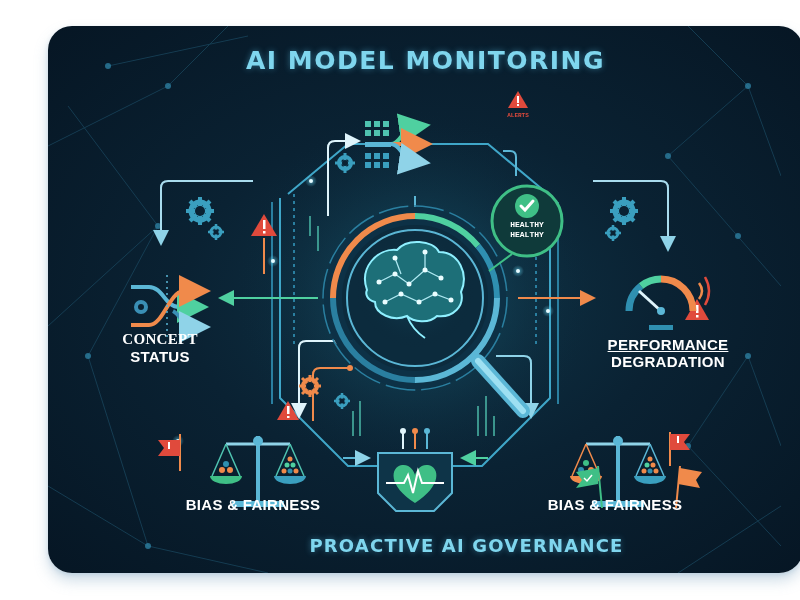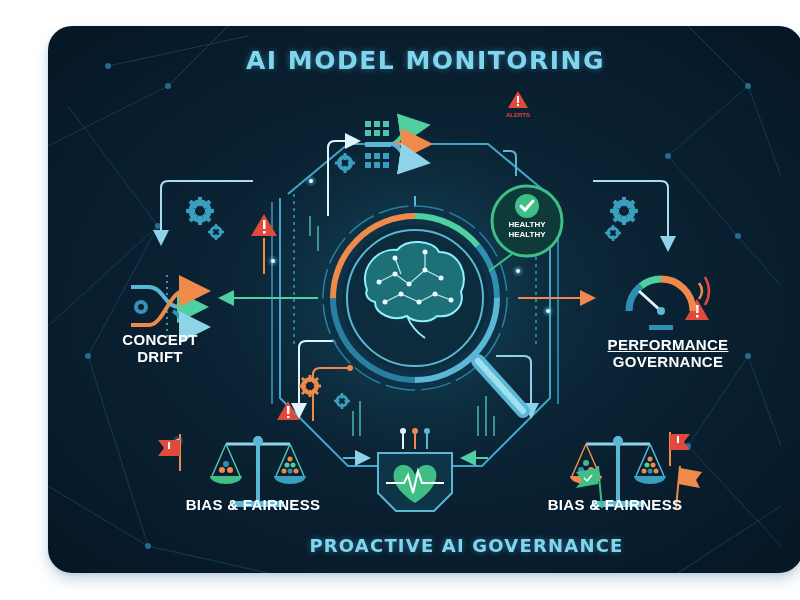--- a/index.html
+++ b/index.html
@@ -24,21 +24,21 @@
     }
     .title { top: 20px; font-size: 25px; }
     .subtitle { top: 509px; font-size: 18px; letter-spacing: 1.2px; margin-left: 41px; }
     .label {
       position: absolute; color: #ffffff; font-weight: bold; text-align: center;
       font-family: "Liberation Sans", sans-serif; font-size: 15px; line-height: 17px;
       letter-spacing: 0.3px;
     }
     .small-label {
       position: absolute; font-weight: bold; text-align: center;
-      font-family: Liberation Sans, sans-serif;
+      font-family: Liberation Mono, monospace;
     }
     .node { position: absolute; }
   </style>
 </head>
 <body>
 
 <div class="card">
 
   <svg class="bg" width="733" height="547" viewBox="0 0 733 547">
     <defs>
@@ -414,26 +414,26 @@
 
 
   <div class="small-label" style="left:448px; top:86px; width:44px; font-size:6px; color:#e04a3c;">ALERTS</div>
 
   <div class="node" style="left:444px; top:194px; width:70px;">
     <div class="small-label" style="position:static; font-size:8px; color:#ffffff; line-height:10px;">HEALTHY</div>
     <div class="small-label" style="position:static; font-size:8px; color:#ffffff; line-height:10px;">HEALTHY</div>
   </div>
 
   <div class="node" style="left:62px; top:305px; width:100px;">
-    <div class="label" style="position:static;">CONCEPT</div>
-    <div class="label" style="position:static;">DRIFT</div>
+    <div class="label" style="position:static;font-family:Liberation Serif, serif;">CONCEPT</div>
+    <div class="label" style="position:static;">STATUS</div>
   </div>
 
   <div class="node" style="left:555px; top:310px; width:130px;">
     <div class="label" style="position:static;text-decoration:underline;">PERFORMANCE</div>
-    <div class="label" style="position:static;">GOVERNANCE</div>
+    <div class="label" style="position:static;">DEGRADATION</div>
   </div>
 
   <div class="label" style="left:130px; top:470px; width:150px;">BIAS &amp; FAIRNESS</div>
   <div class="label" style="left:492px; top:470px; width:150px;">BIAS &amp; FAIRNESS</div>
 
   <div class="subtitle">PROACTIVE AI GOVERNANCE</div>
 </div>
 
 </body></html>

